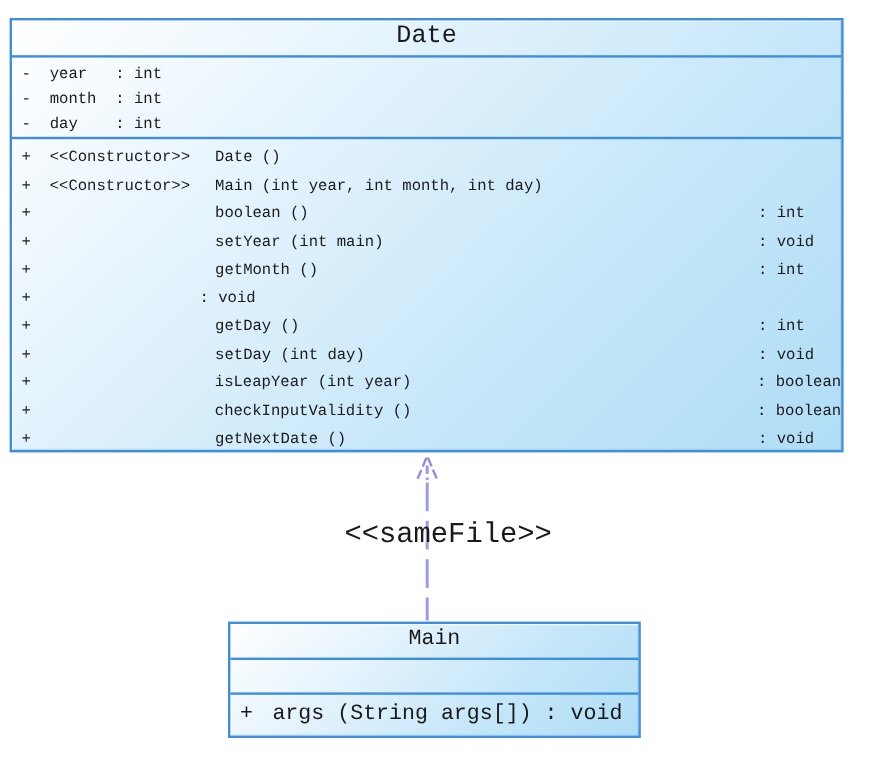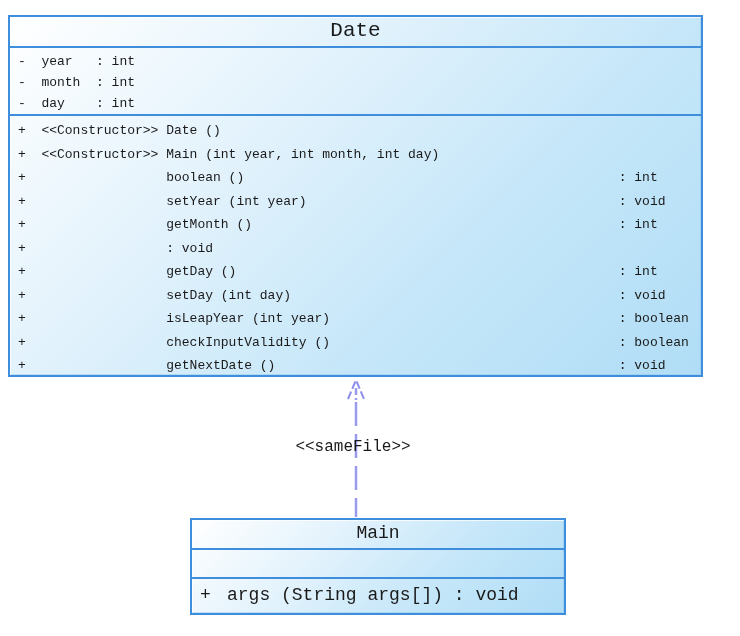--- a/index.html
+++ b/index.html
@@ -26,34 +26,34 @@
   #date-box{left:8px;top:15px;width:695px;height:362px;font-size:13px;}
   #date-box .title{height:29px;line-height:27px;font-size:21px;}
   #date-box .attrs{height:68px;border-bottom:2px solid #3f8edb;padding:3px 0 0 8px;}
   #date-box .methods{padding:3px 0 0 8px;}
   .arow{display:flex;line-height:21px;white-space:pre;}
   .arow .vis{width:3ch;}
   .arow .aname{width:7ch;}
   .mrow{display:flex;line-height:23.5px;white-space:pre;}
   .mrow .vis{width:3ch;}
   .mrow .stereo{width:16ch;}
-  .mrow .mname{width:58ch;}
+  .mrow .mname{width:58ch;margin-left:13px;}
   .mrow .ret{flex:1;}
   
-  #main-box{left:190px;top:518px;width:376px;height:97px;font-size:18px;}
+  #main-box{left:190px;top:518px;width:344px;height:97px;font-size:18px;}
   #main-box .title{height:28px;line-height:26px;}
   #main-box .attrs{height:29px;border-bottom:2px solid #3f8edb;}
   #main-box .methods{padding-left:8px;}
   #main-box .mrow{line-height:32px;}
   #main-box .mrow .vis{width:2.5ch;}
   
   #arrow-layer{position:absolute;left:0;top:0;width:740px;height:636px;pointer-events:none;}
   #relation-label{
     position:absolute;left:287px;top:437px;width:132px;
-    text-align:center;font-size:16px;line-height:20px;
+    text-align:center;font-size:24px;line-height:20px;
   }
 </style>
 </head>
 <body>
 
 <div class="classbox" id="date-box">
   <div class="title">Date</div>
 
   <div class="compartment attrs">
     <div class="arow">
@@ -88,21 +88,21 @@
     </div>
     <div class="mrow">
       <span class="vis">+</span>
       <span class="stereo"></span>
       <span class="mname">boolean ()</span>
       <span class="ret">: int</span>
     </div>
     <div class="mrow">
       <span class="vis">+</span>
       <span class="stereo"></span>
-      <span class="mname">setYear (int year)</span>
+      <span class="mname">setYear (int main)</span>
       <span class="ret">: void</span>
     </div>
     <div class="mrow">
       <span class="vis">+</span>
       <span class="stereo"></span>
       <span class="mname">getMonth ()</span>
       <span class="ret">: int</span>
     </div>
     <div class="mrow">
       <span class="vis">+</span>

